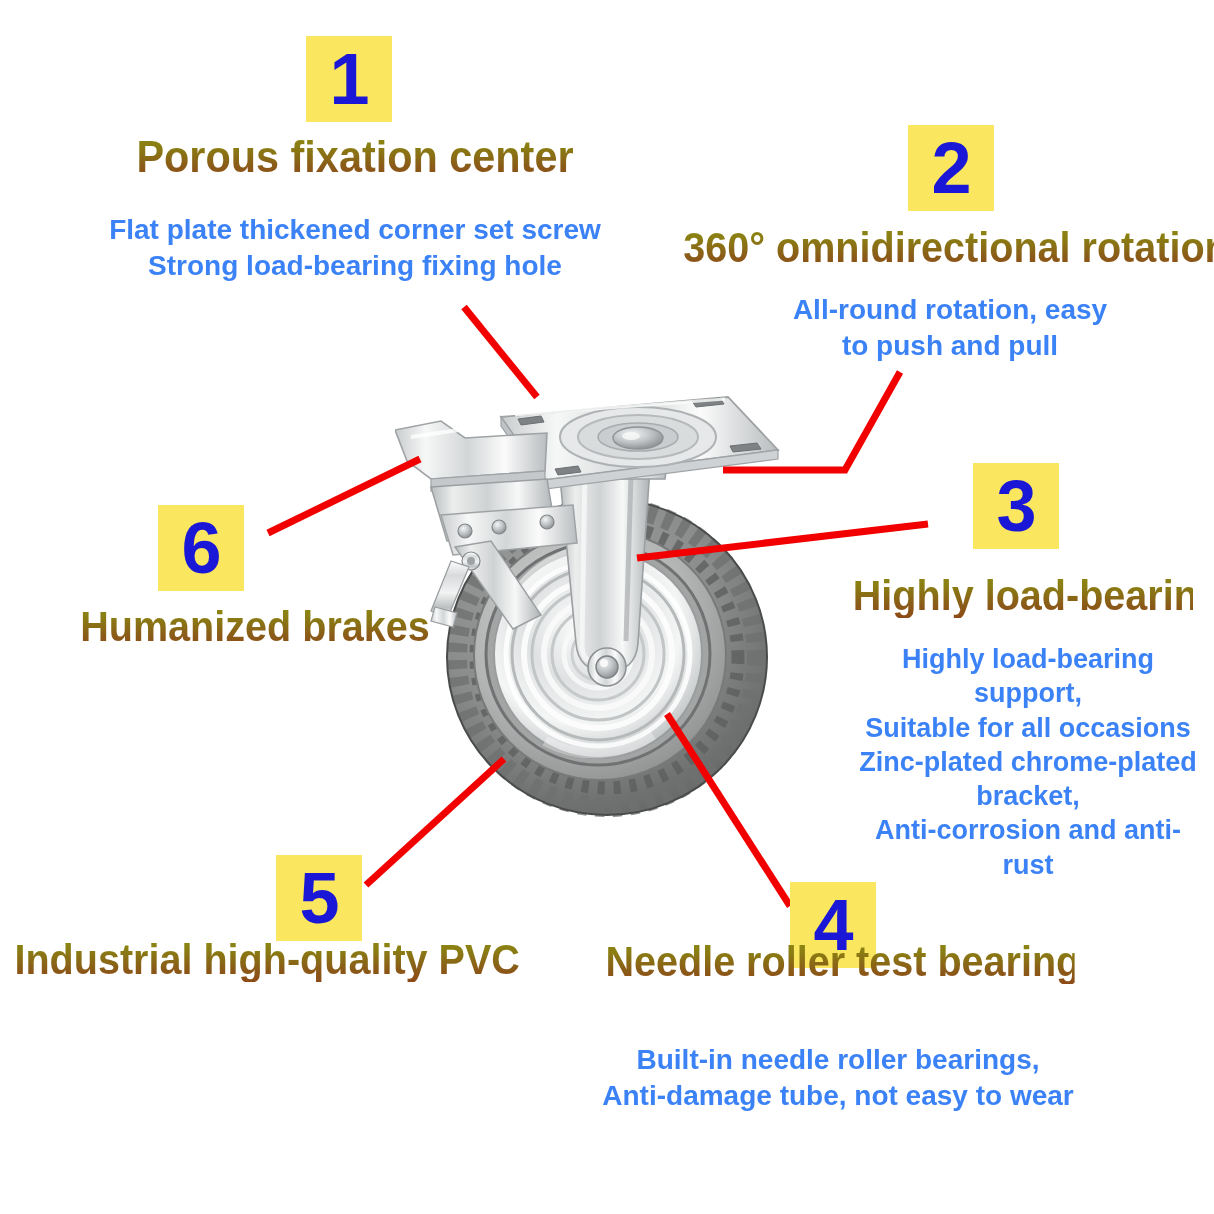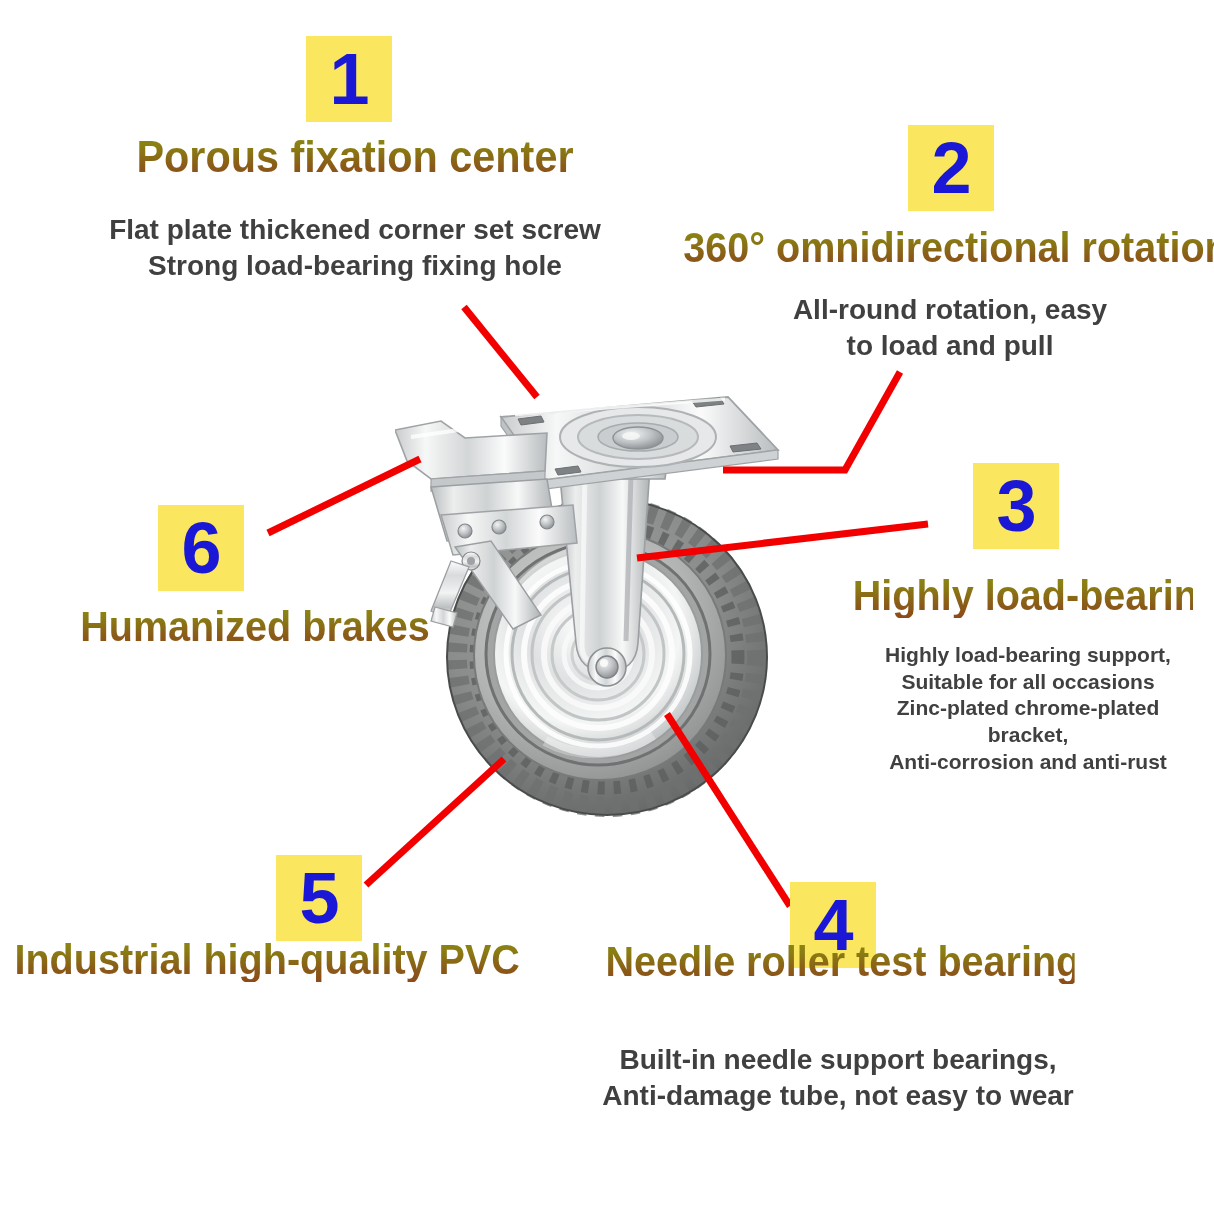--- a/index.html
+++ b/index.html
@@ -41,21 +41,21 @@
     -webkit-background-clip: text;
     background-clip: text;
     color: transparent;
     -webkit-text-fill-color: transparent;
     transform: scaleX(0.92);
   }
 
   
   .sec-body {
     position: absolute;
-    color: #404040;
+    color: #3b82f6;
     font-family: "Liberation Sans Narrow", "Liberation Sans", "DejaVu Sans", sans-serif;
     font-weight: bold;
     line-height: 1.27;
     white-space: pre-line;
   }
 
   .t-center { text-align: center; }
 
   
   #leaders {
@@ -238,33 +238,33 @@
   </svg>
 
   <div class="badge" style="left:306px; top:36px; width:86px; height:86px; font-size:72px;">1</div>
   <div class="sec-title t-center" style="left:55px; top:133px; width:600px; font-size:45px;">Porous fixation center</div>
   <div class="sec-body t-center" style="left:70px; top:212px; width:570px; font-size:28px;">Flat plate thickened corner set screw
 Strong load-bearing fixing hole</div>
 
   <div class="badge" style="left:908px; top:125px; width:86px; height:86px; font-size:72px;">2</div>
   <div class="sec-title t-center" style="left:660px; top:225px; width:580px; font-size:43px;">360° omnidirectional rotation</div>
   <div class="sec-body t-center" style="left:720px; top:292px; width:460px; font-size:28px;">All-round rotation, easy
-to load and pull</div>
+to push and pull</div>
 
   <div class="badge" style="left:973px; top:463px; width:86px; height:86px; font-size:72px;">3</div>
   <div class="sec-title t-center" style="left:838px; top:573px; width:370px; font-size:43px;">Highly load-bearing</div>
-  <div class="sec-body t-center" style="left:852px; top:642px; width:352px; font-size:21px;">Highly load-bearing support,
+  <div class="sec-body t-center" style="left:852px; top:642px; width:352px; font-size:27px;">Highly load-bearing support,
 Suitable for all occasions
 Zinc-plated chrome-plated
 bracket,
 Anti-corrosion and anti-rust</div>
 
   <div class="badge" style="left:790px; top:882px; width:86px; height:86px; font-size:72px;">4</div>
   <div class="sec-title t-center" style="left:585px; top:939px; width:510px; font-size:43px;">Needle roller test bearing</div>
-  <div class="sec-body t-center" style="left:578px; top:1042px; width:520px; font-size:28px;">Built-in needle support bearings,
+  <div class="sec-body t-center" style="left:578px; top:1042px; width:520px; font-size:28px;">Built-in needle roller bearings,
 Anti-damage tube, not easy to wear</div>
 
   <div class="badge" style="left:276px; top:855px; width:86px; height:86px; font-size:72px;">5</div>
   <div class="sec-title t-center" style="left:-8px; top:937px; width:560px; font-size:43px;">Industrial high-quality PVC wheels</div>
 
   <div class="badge" style="left:158px; top:505px; width:86px; height:86px; font-size:72px;">6</div>
   <div class="sec-title t-center" style="left:65px; top:604px; width:380px; font-size:43px;">Humanized brakes</div>
 
 </div>
 

